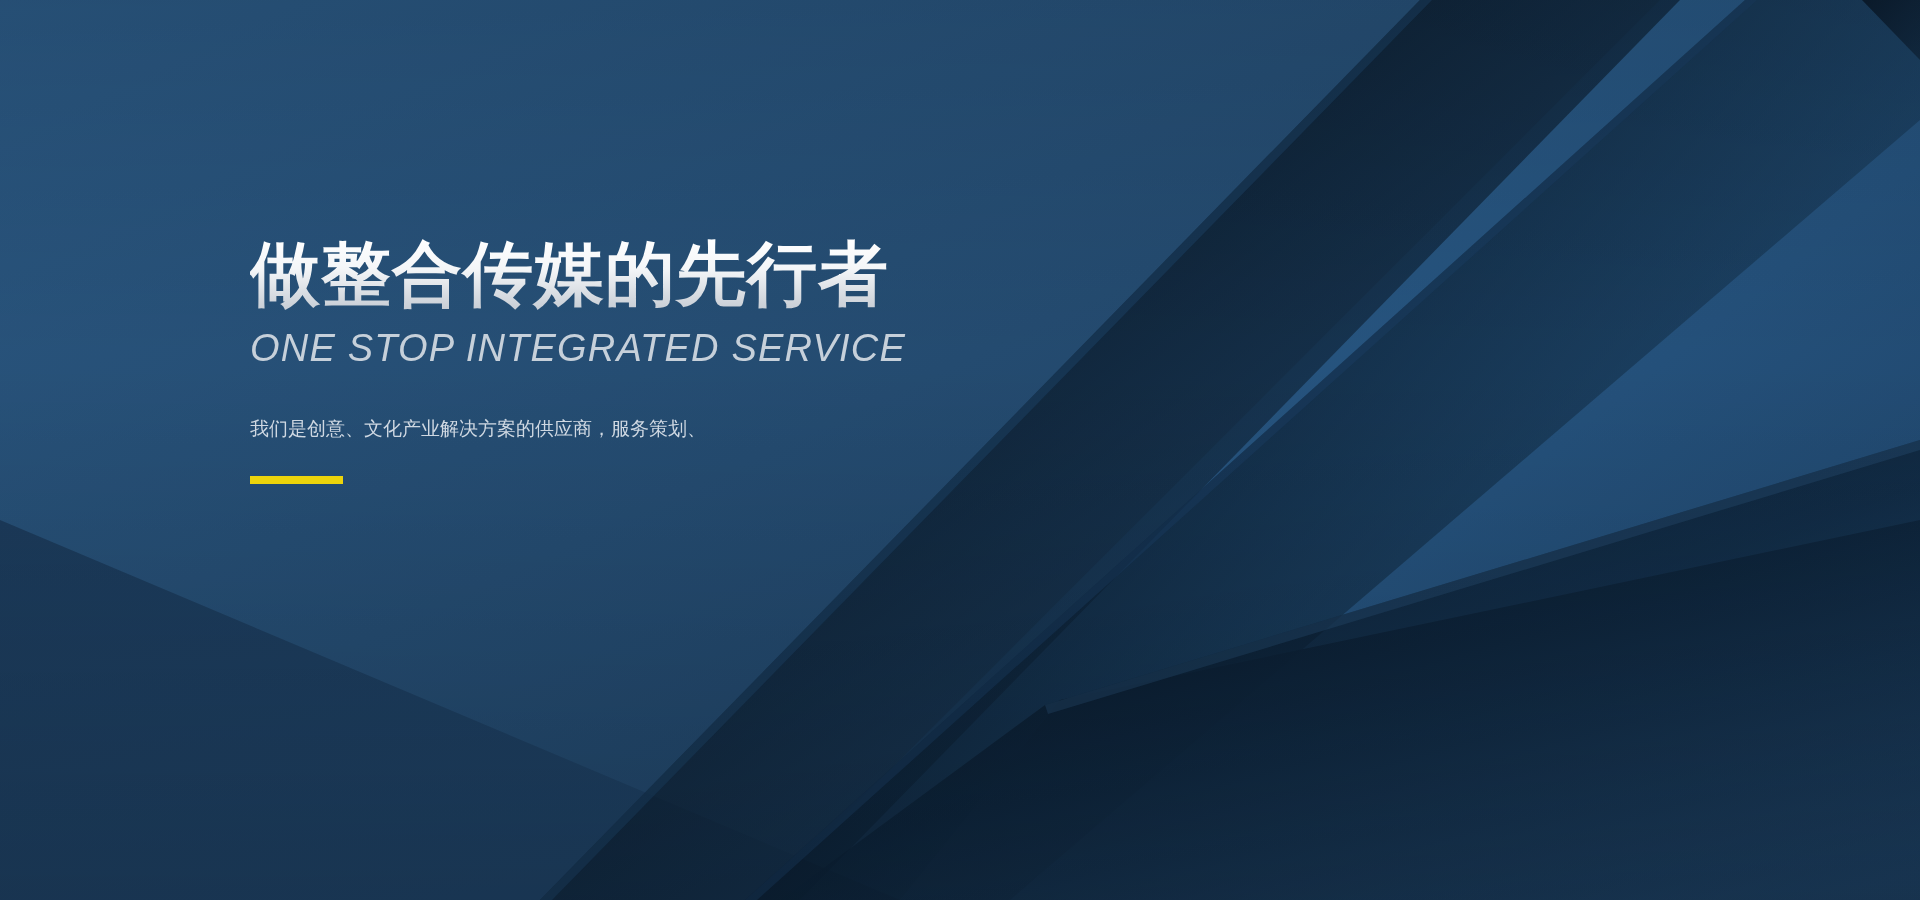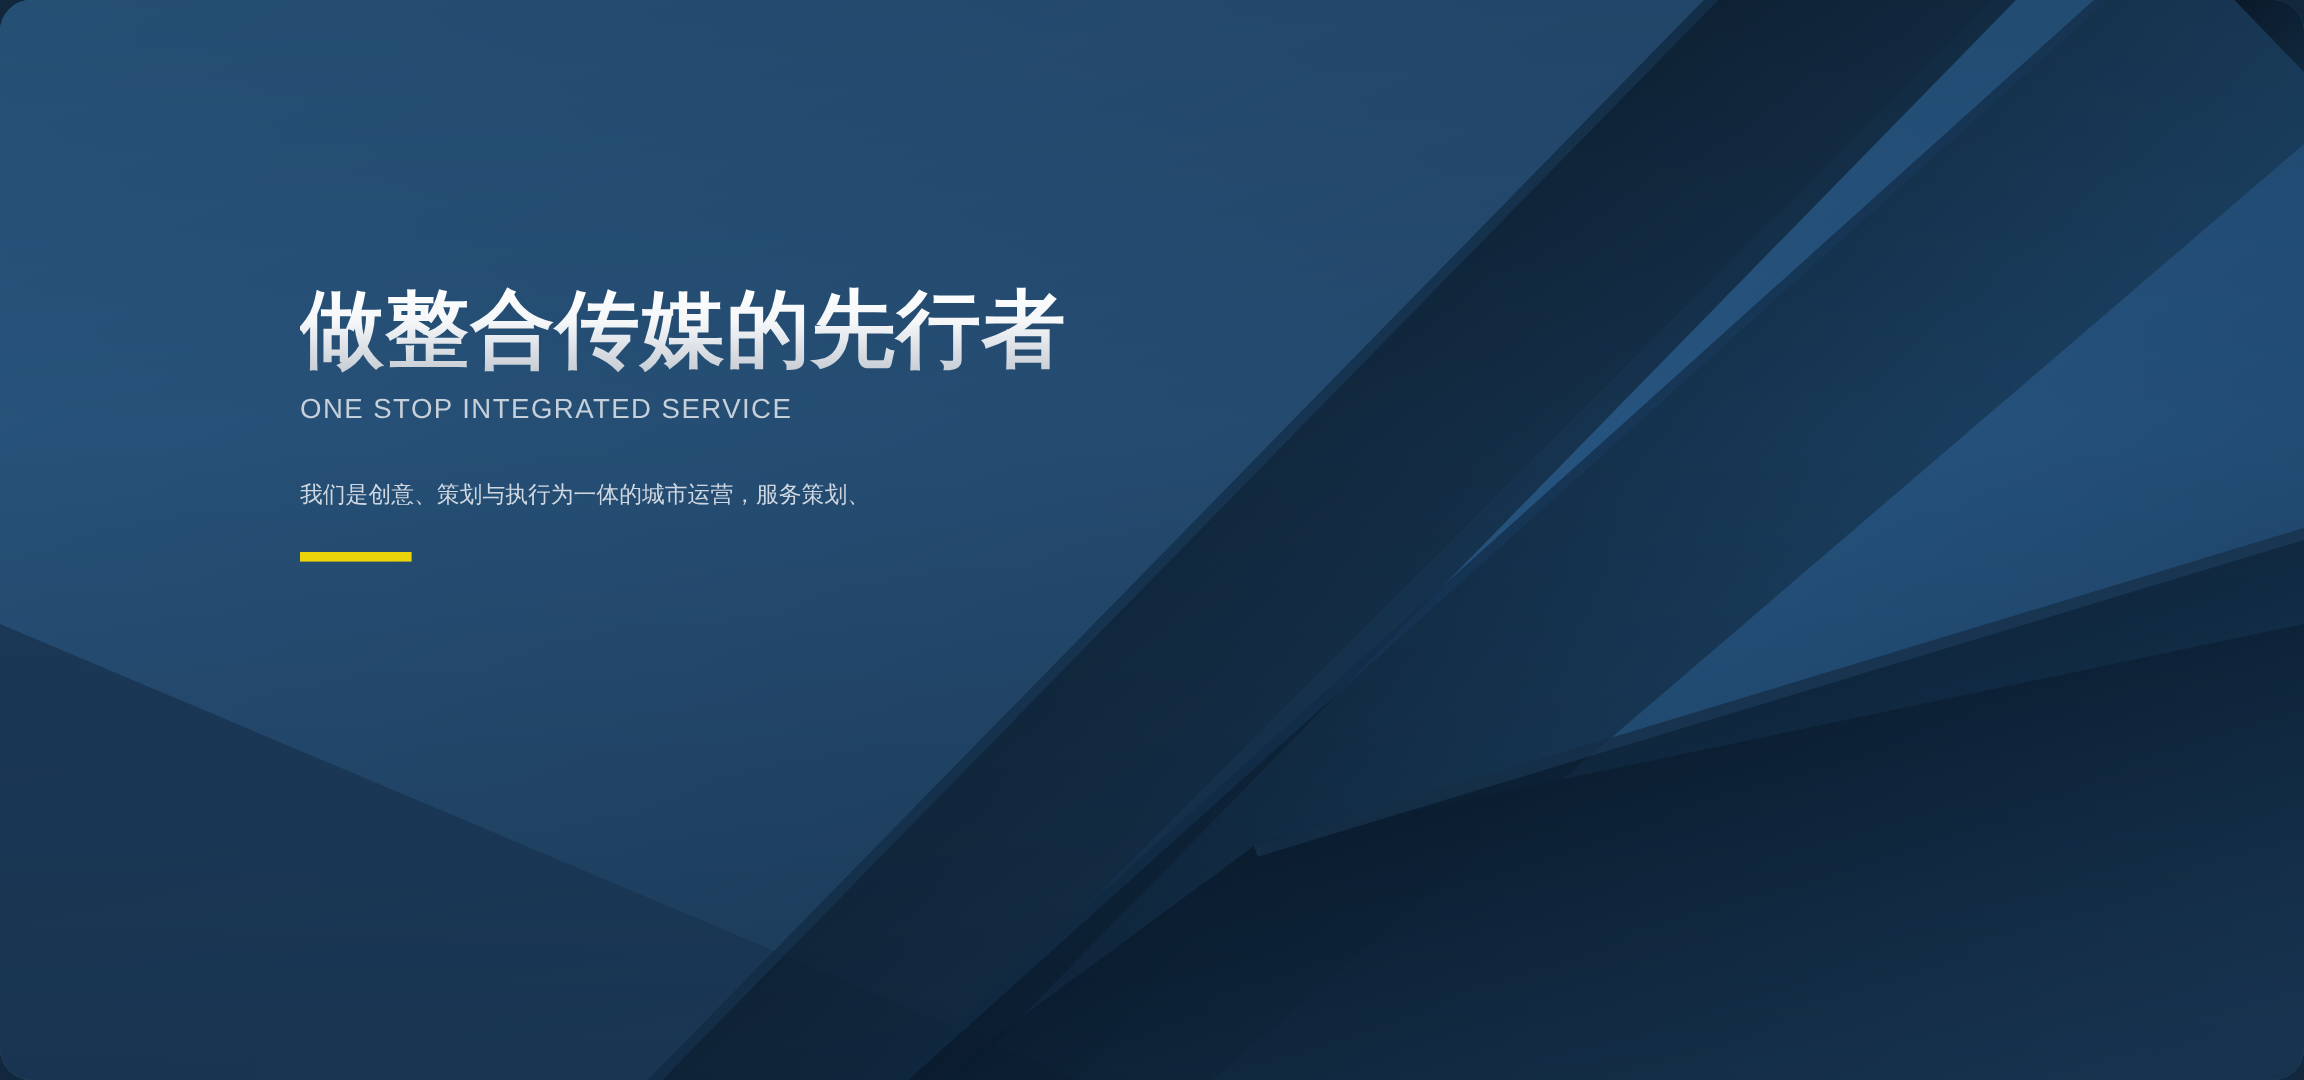--- a/index.html
+++ b/index.html
@@ -10,21 +10,20 @@
   body {
     font-family: "Liberation Sans", "DejaVu Sans", sans-serif;
   }
 
   .banner {
     position: relative;
     width: 1920px;
     height: 900px;
     overflow: hidden;
     background: #0f766e;
-    border-radius: 26px;
   }
 
   
   .bg-layer {
     position: absolute;
     inset: 0;
     width: 100%;
     height: 100%;
     display: block;
   }
@@ -47,25 +46,26 @@
     background: linear-gradient(180deg, #ffffff 0%, #f4f6f8 42%, #c6ccd4 100%);
     -webkit-background-clip: text;
     background-clip: text;
     color: transparent;
     -webkit-text-fill-color: transparent;
     white-space: nowrap;
   }
 
   .subhead {
     margin: 16px 0 0 0;
-    font-size: 23px;
+    font-size: 38px;
     font-weight: 400;
     letter-spacing: 1.2px;
     color: #c6d0da;
     white-space: nowrap;
+    font-style: italic;
   }
 
   .desc {
     margin: 40px 0 0 0;
     font-size: 19px;
     font-weight: 400;
     line-height: 2.0;
     color: #cfd8e2;
     max-width: 620px;
   }
@@ -163,19 +163,19 @@
 
     <rect x="0" y="0" width="1920" height="900" fill="url(#gVignette)"></rect>
   </svg>
 
   <div class="content">
     <h1 class="headline">做整合传媒的先行者</h1>
 
     <div class="subhead">ONE STOP INTEGRATED SERVICE</div>
 
     <p class="desc">
-      <span class="line">我们是创意、策划与执行为一体的城市运营，服务策划、</span>
+      <span class="line">我们是创意、文化产业解决方案的供应商，服务策划、</span>
     </p>
 
     <div class="accent-bar" style="background: rgb(236, 212, 11);"></div>
   </div>
 
 </div>
 
 </body></html>

